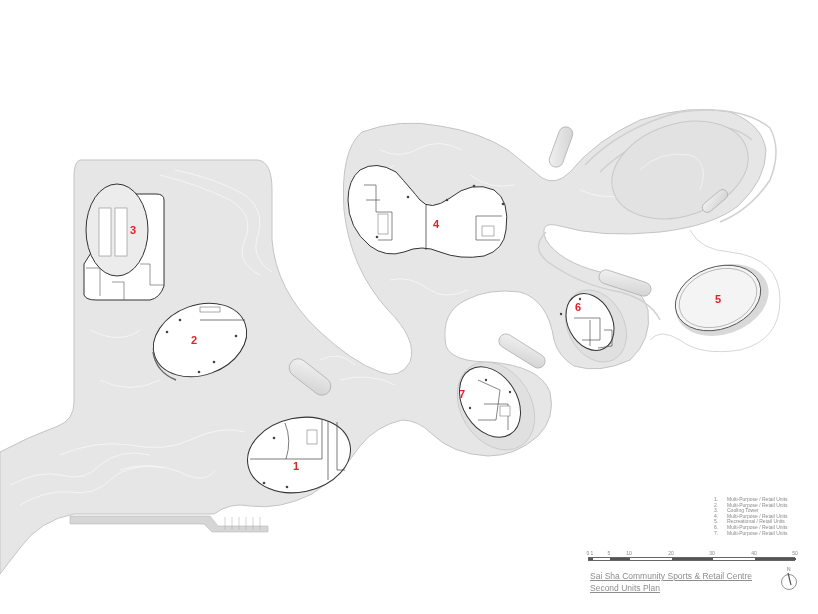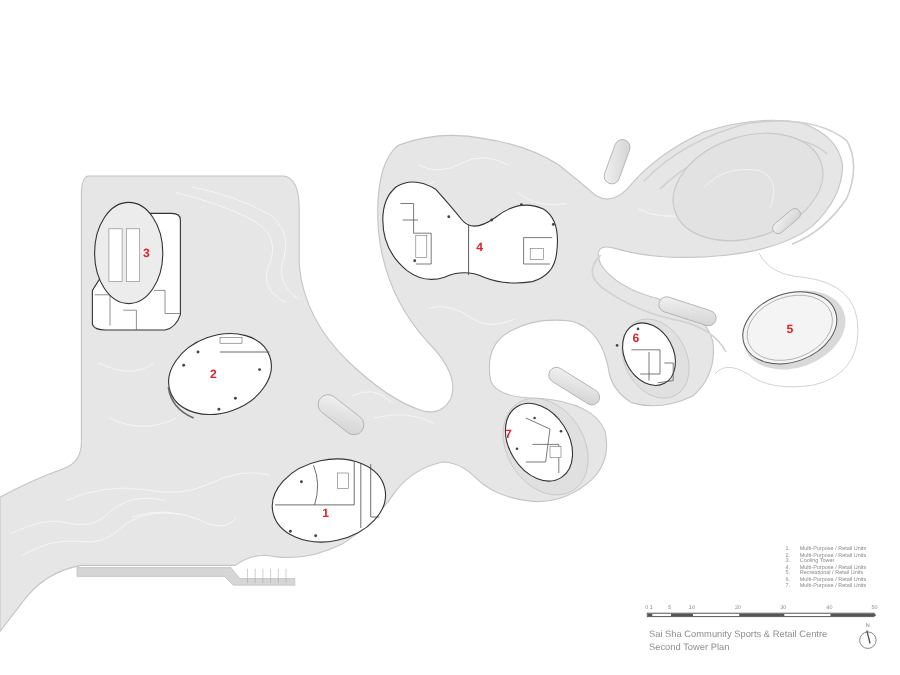--- a/index.html
+++ b/index.html
@@ -6,21 +6,21 @@
   body { width: 818px; height: 614px; position: relative; overflow: hidden; font-family: "Liberation Sans", sans-serif; }
   #plan { position: absolute; left: 0; top: 0; width: 818px; height: 614px; }
   .unit-label { font-family: "Liberation Sans", sans-serif; font-size: 11px; font-weight: bold; fill: #e0202a; }
   .legend { position: absolute; left: 714px; top: 497px; font-size: 5px; color: #8a8a8a; line-height: 5.6px; }
   .legend-item { display: flex; white-space: nowrap; }
   .legend-num { width: 13px; }
   .scale { position: absolute; left: 588px; top: 550px; width: 210px; height: 20px; }
   .scale-tick { position: absolute; top: 0; font-size: 5px; color: #888; transform: translateX(-50%); }
   .scale-bar { position: absolute; top: 7px; left: 0; width: 207px; height: 4px; border: 0.6px solid #666; background: #fff; box-sizing: border-box; }
   .scale-seg { position: absolute; top: 0; height: 100%; background: #555; }
-  .title { position: absolute; left: 590px; top: 570px; font-size: 8.5px; color: #8e8e8e; line-height: 12px; }
+  .title { position: absolute; left: 590px; top: 570px; font-size: 8.5px; color: #8e8e8e; line-height: 12px; text-decoration: underline; }
   .north { position: absolute; left: 779px; top: 566px; width: 22px; height: 26px; }
   .north-n { position: absolute; left: 8px; top: 0; font-size: 5px; color: #777; }
 </style>
 </head>
 <body>
 
 <svg id="plan" viewBox="0 0 818 614" xmlns="http://www.w3.org/2000/svg">
   <defs>
     <linearGradient id="podgrad" x1="0" y1="0" x2="1" y2="1">
       <stop offset="0" stop-color="#f2f2f2"></stop>
@@ -214,21 +214,21 @@
   <div class="scale-bar">
     <div class="scale-seg" style="left:0;width:4px"></div>
     <div class="scale-seg" style="left:21px;width:20px"></div>
     <div class="scale-seg" style="left:83px;width:41px"></div>
     <div class="scale-seg" style="left:166px;width:41px"></div>
   </div>
 </div>
 
 <div class="title">
   <div>Sai Sha Community Sports &amp; Retail Centre</div>
-  <div>Second Tower Plan</div>
+  <div>Second Units Plan</div>
 </div>
 
 <div class="north">
   <span class="north-n">N</span>
   <svg width="22" height="26" viewBox="0 0 22 26" style="position:absolute;left:0;top:0">
     <circle cx="10" cy="16" r="7.5" fill="none" stroke="#777" stroke-width="0.8"></circle>
     <line x1="9" y1="7" x2="12" y2="19" stroke="#555" stroke-width="1.2"></line>
   </svg>
 </div>
 

